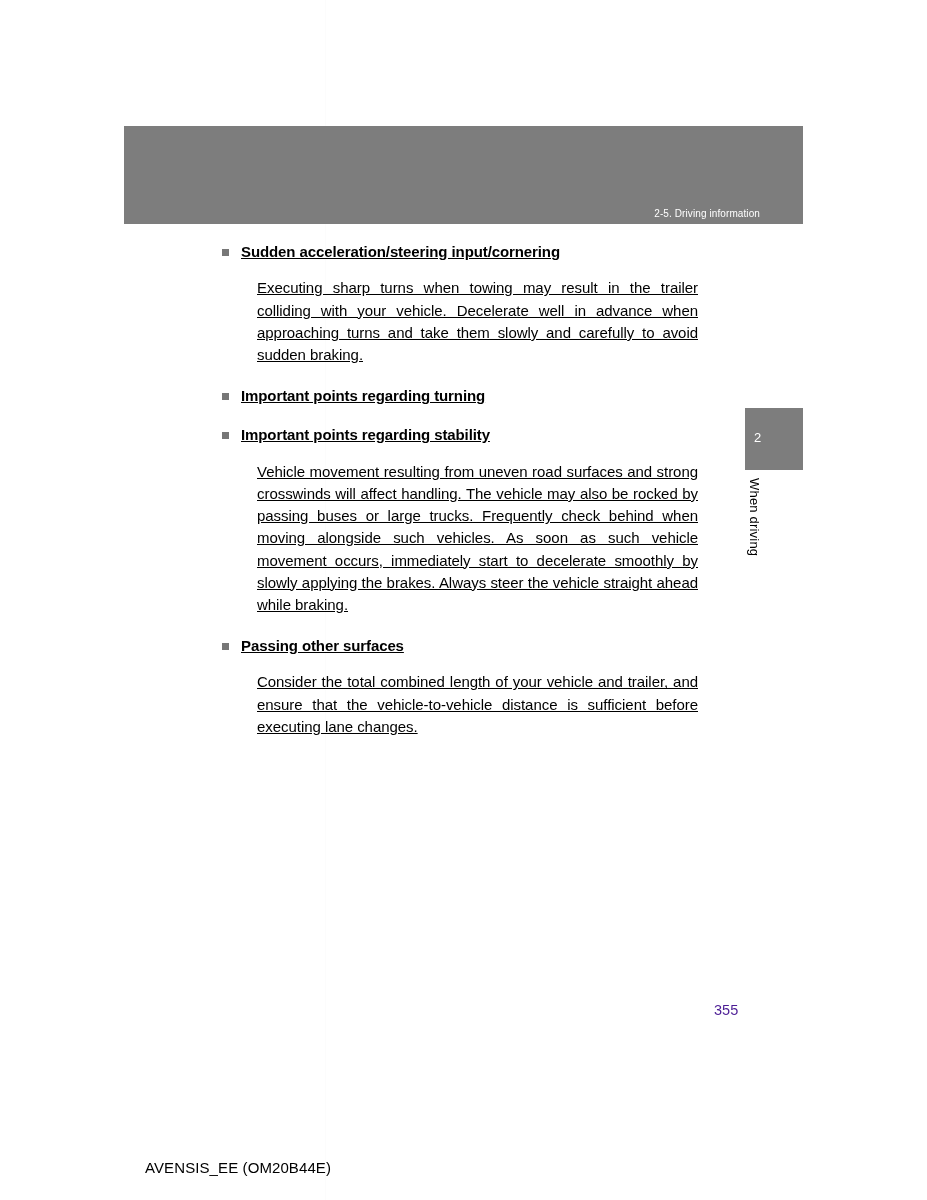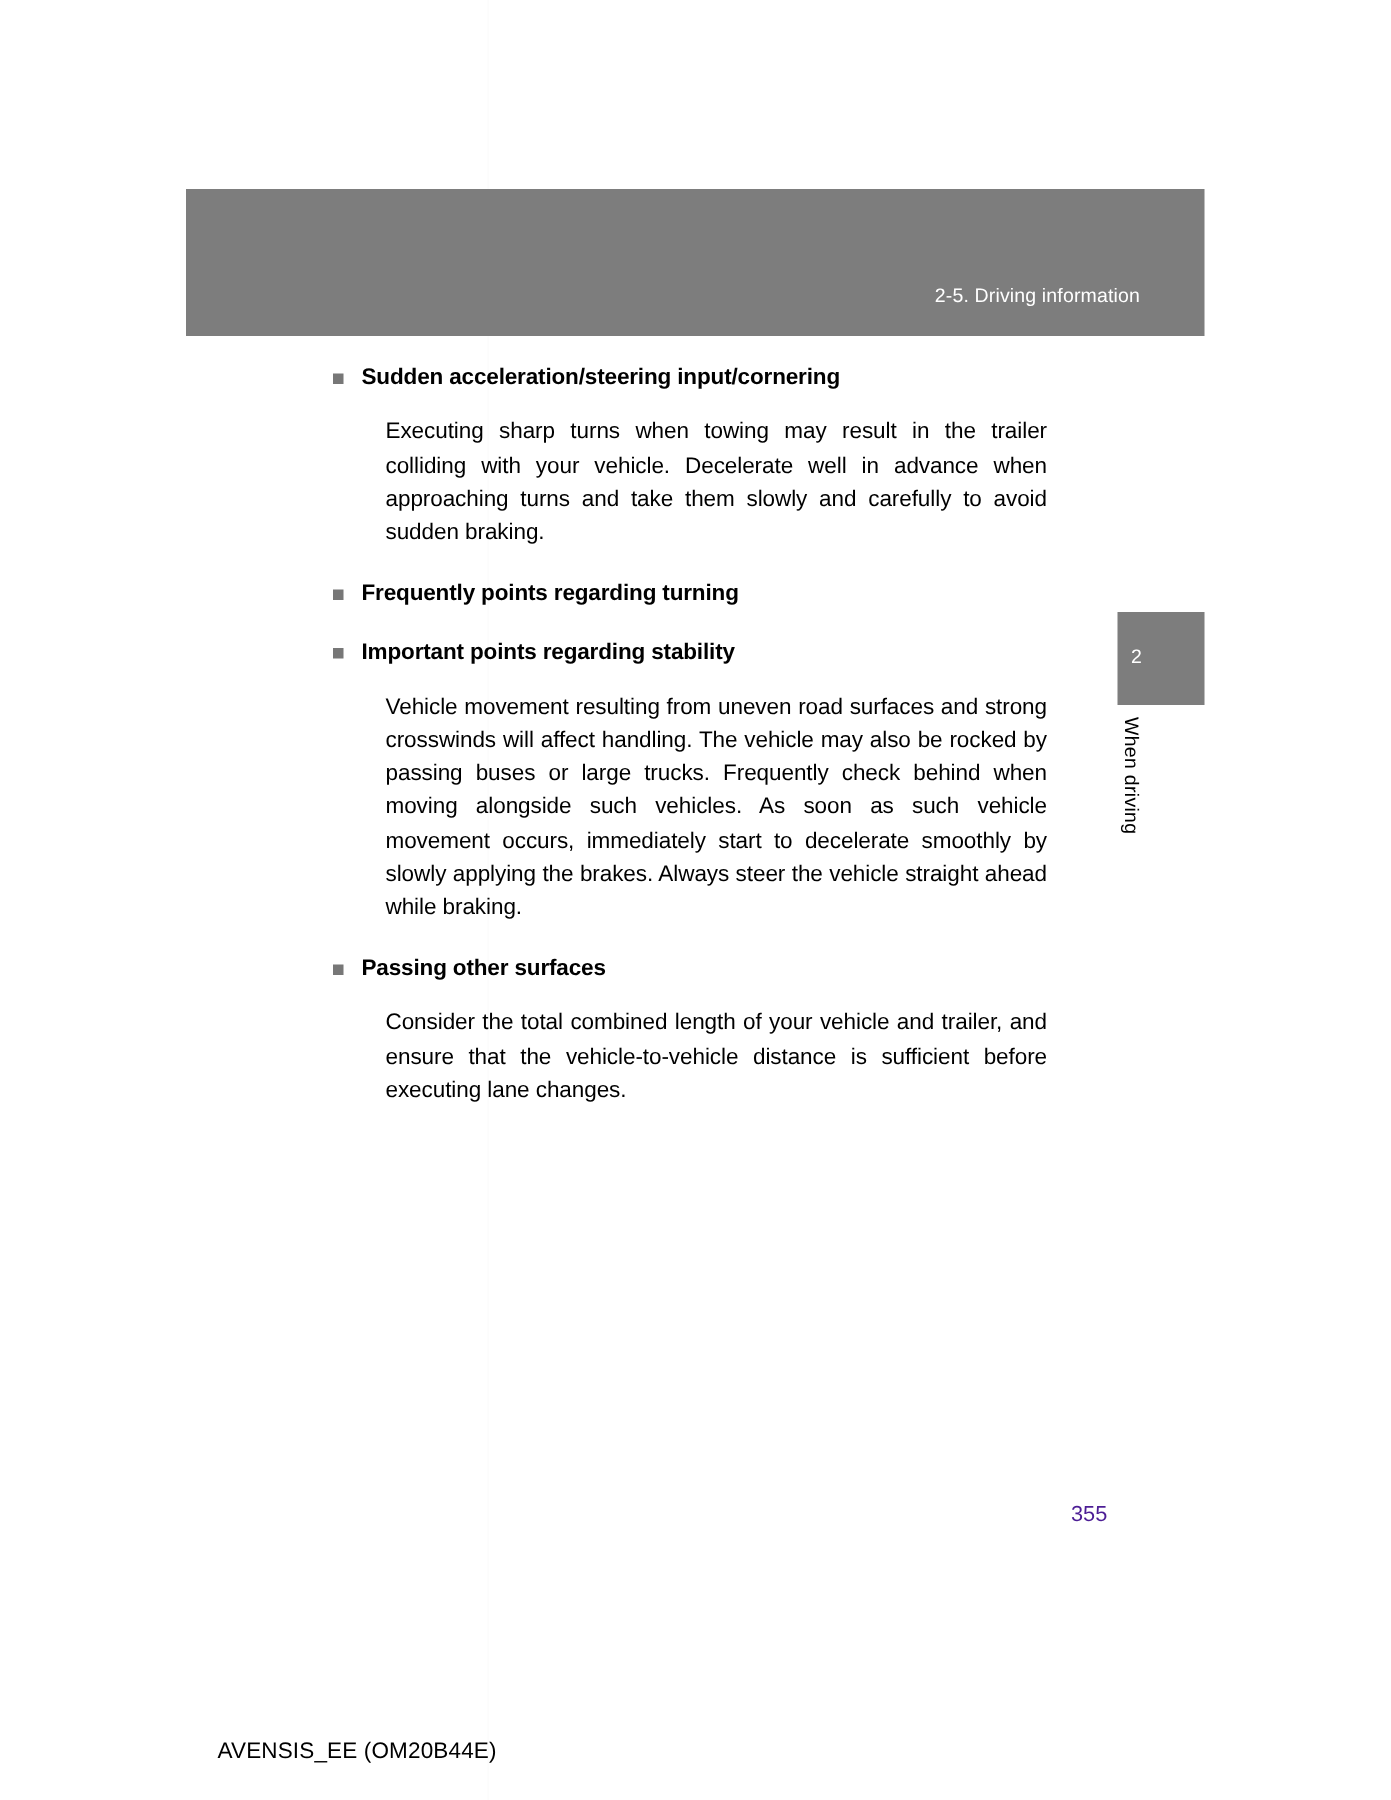--- a/index.html
+++ b/index.html
@@ -38,23 +38,23 @@
     left: 124px;
     top: 126px;
     width: 679px;
     height: 98px;
     background: #7d7d7d;
     box-sizing: border-box;
   }
   .header-banner-title {
     position: absolute;
     right: 43px;
-    bottom: 20px;
+    bottom: 5px;
     color: #ffffff;
-    font-size: 13px;
+    font-size: 10px;
     letter-spacing: 0.1px;
     white-space: nowrap;
   }
 
   
   .chapter-tab {
     position: absolute;
     left: 745px;
     top: 408px;
     width: 58px;
@@ -83,21 +83,21 @@
   }
 
   
   .content {
     position: absolute;
     left: 222px;
     top: 243px;
     width: 492px;
   }
 
-  .section { margin-bottom: 21px; }
+  .section { margin-bottom: 21px; text-decoration: underline; }
   .section:last-child { margin-bottom: 0; }
 
   .section-heading {
     position: relative;
     padding-left: 19px;
     font-size: 15px;
     font-weight: bold;
     line-height: 1.22;
     margin: 0 0 4px 0;
     letter-spacing: -0.1px;
@@ -162,21 +162,21 @@
       <h2 class="section-heading">
         <span class="bullet-square"></span>
         <span>Sudden acceleration/steering input/cornering</span>
       </h2>
       <p class="section-body">Executing sharp turns when towing may result in the trailer colliding with your vehicle. Decelerate well in advance when approaching turns and take them slowly and carefully to avoid sudden braking.</p>
     </div>
 
     <div class="section">
       <h2 class="section-heading">
         <span class="bullet-square"></span>
-        <span>Frequently points regarding turning</span>
+        <span>Important points regarding turning</span>
       </h2>
     </div>
 
     <div class="section">
       <h2 class="section-heading">
         <span class="bullet-square"></span>
         <span>Important points regarding stability</span>
       </h2>
       <p class="section-body">Vehicle movement resulting from uneven road surfaces and strong crosswinds will affect handling. The vehicle may also be rocked by passing buses or large trucks. Frequently check behind when moving alongside such vehicles. As soon as such vehicle movement occurs, immediately start to decelerate smoothly by slowly applying the brakes. Always steer the vehicle straight ahead while braking.</p>
     </div>

